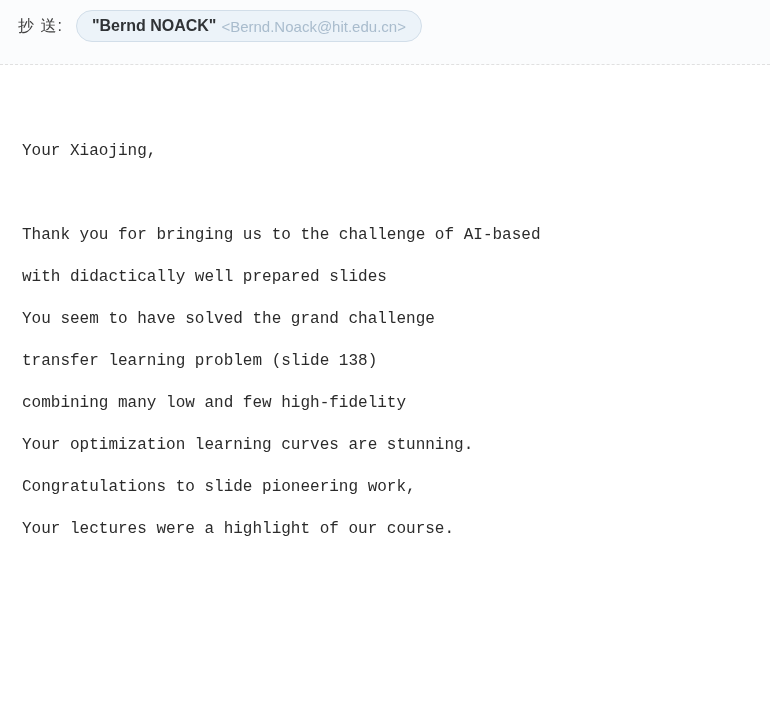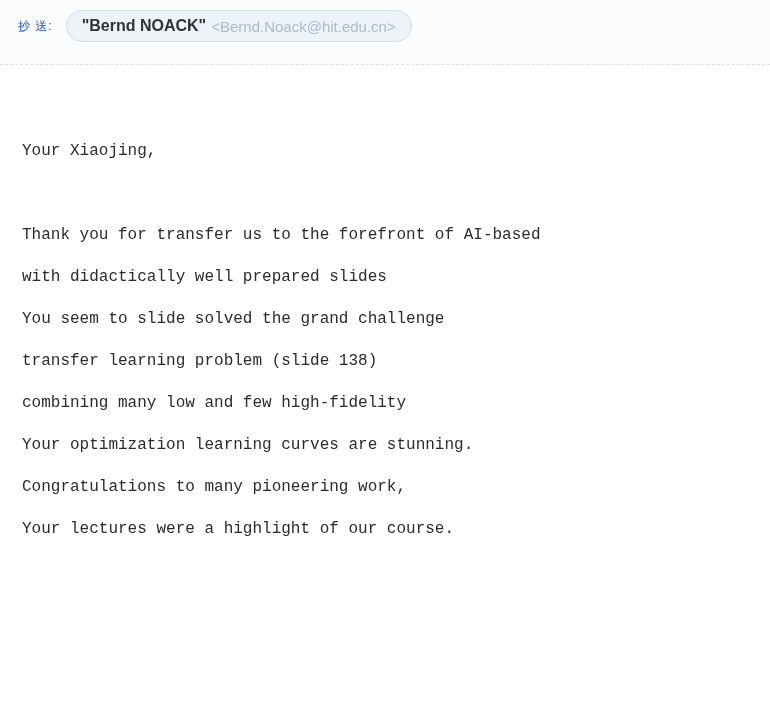--- a/index.html
+++ b/index.html
@@ -23,22 +23,22 @@
     border-bottom: 1px dashed #e0e0e0;
   }
   .cc-row {
     position: absolute;
     top: 10px;
     left: 18px;
     display: flex;
     align-items: center;
   }
   .field-label {
-    color: #1d4ed8;
-    font-size: 12px;
+    color: #404040;
+    font-size: 16px;
     line-height: 32px;
     letter-spacing: 1px;
     white-space: pre;
   }
   .recipient-chip {
     margin-left: 13px;
     height: 32px;
     display: flex;
     align-items: center;
     padding: 0 15px;
@@ -82,23 +82,23 @@
       <div class="recipient-chip">
         <span class="chip-name">"Bernd NOACK"</span>
         <span class="chip-email">&lt;Bernd.Noack@hit.edu.cn&gt;</span>
       </div>
     </div>
   </div>
 
   <div class="email-body">
     <div class="body-line">Your Xiaojing,</div>
     <div class="body-line"></div>
-    <div class="body-line">Thank you for transfer us to the forefront of AI-based</div>
+    <div class="body-line">Thank you for bringing us to the challenge of AI-based</div>
     <div class="body-line">with didactically well prepared slides</div>
-    <div class="body-line">You seem to slide solved the grand challenge</div>
+    <div class="body-line">You seem to have solved the grand challenge</div>
     <div class="body-line">transfer learning problem (slide 138)</div>
     <div class="body-line">combining many low and few high-fidelity</div>
     <div class="body-line">Your optimization learning curves are stunning.</div>
-    <div class="body-line">Congratulations to many pioneering work,</div>
+    <div class="body-line">Congratulations to slide pioneering work,</div>
     <div class="body-line">Your lectures were a highlight of our course.</div>
   </div>
 
 </div>
 
 </body></html>

